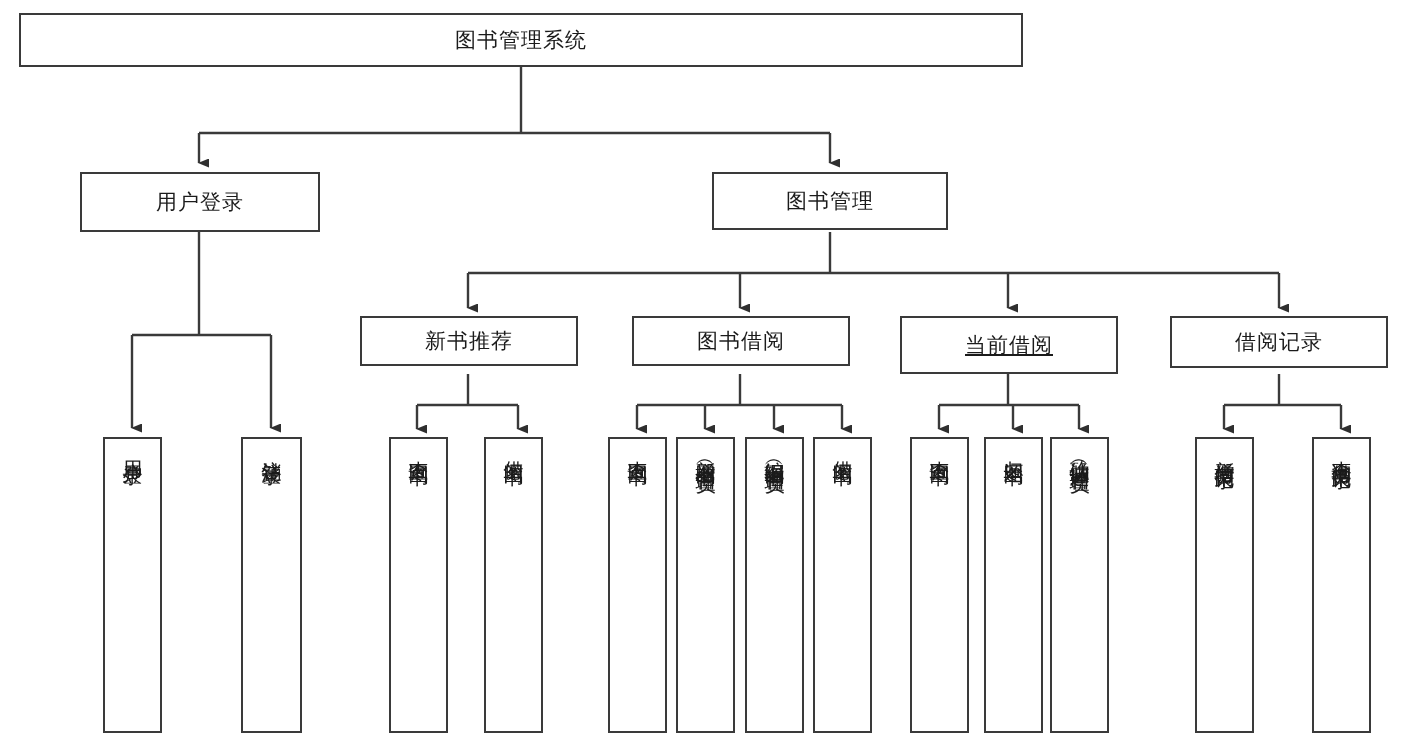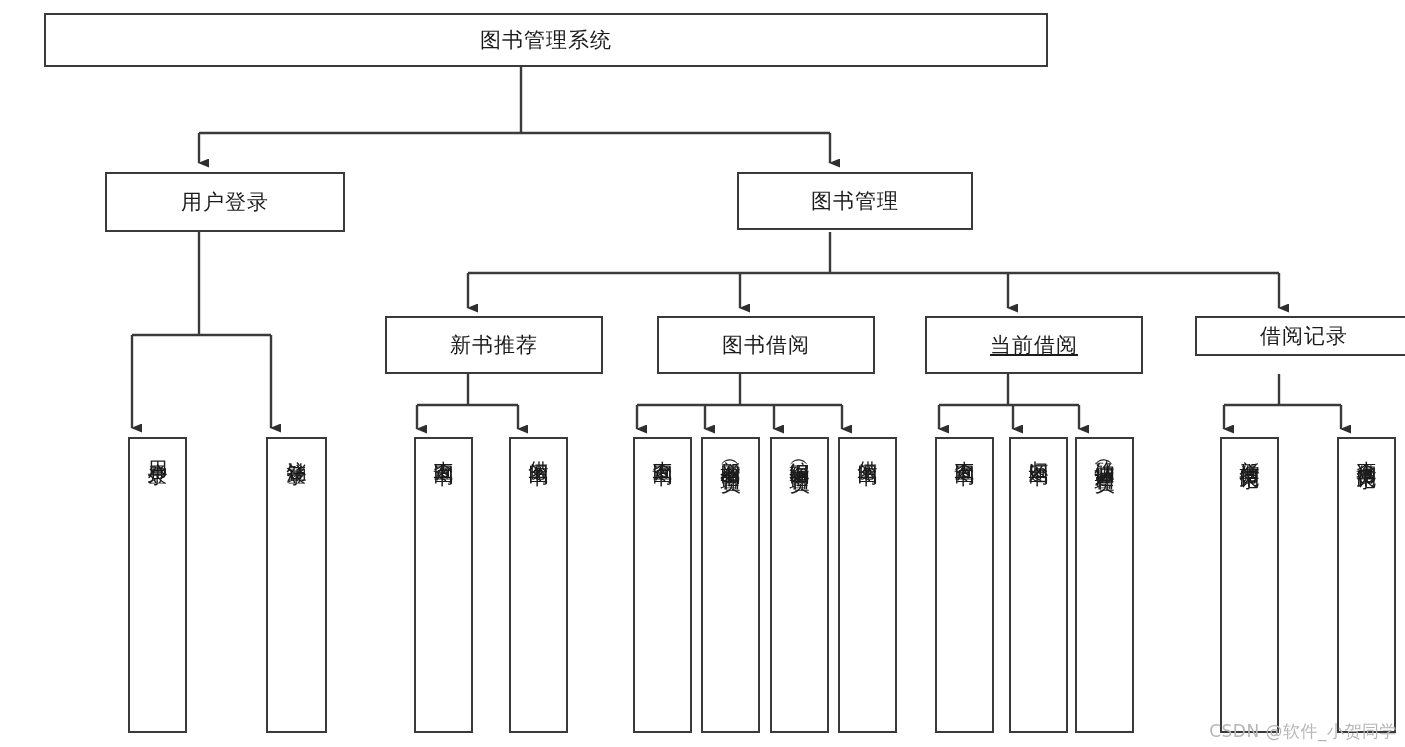--- a/index.html
+++ b/index.html
@@ -28,21 +28,20 @@
   }
   .node {
     position: absolute;
     box-sizing: border-box;
     background: #ffffff;
     border: 2px solid #3a3a3a;
     display: flex;
     align-items: center;
     justify-content: center;
     color: #1b1b1b;
-    margin-left: 25px;
   }
   .node.horizontal {
     writing-mode: horizontal-tb;
     font-size: 21px;
     letter-spacing: 1px;
   }
   .node.vertical {
     writing-mode: vertical-rl;
     text-orientation: upright;
     font-size: 20px;
@@ -133,33 +132,33 @@
   </div>
 
   <div class="node horizontal" style="left:80px; top:172px; width:240px; height:60px;">
     <span class="node-label">用户登录</span>
   </div>
 
   <div class="node horizontal" style="left:712px; top:172px; width:236px; height:58px;">
     <span class="node-label">图书管理</span>
   </div>
 
-  <div class="node horizontal" style="left:360px; top:316px; width:218px; height:58px;">
+  <div class="node horizontal" style="left:360px; top:316px; width:218px; height:50px;">
     <span class="node-label">新书推荐</span>
   </div>
 
-  <div class="node horizontal" style="left:632px; top:316px; width:218px; height:58px;font-family:Liberation Mono, monospace;">
+  <div class="node horizontal" style="left:632px; top:316px; width:218px; height:50px;font-family:Liberation Mono, monospace;">
     <span class="node-label">图书借阅</span>
   </div>
 
   <div class="node horizontal" style="left:900px; top:316px; width:218px; height:58px;text-decoration:underline;">
     <span class="node-label">当前借阅</span>
   </div>
 
-  <div class="node horizontal" style="left:1170px; top:316px; width:218px; height:40px;">
+  <div class="node horizontal" style="left:1170px; top:316px; width:218px; height:52px;">
     <span class="node-label">借阅记录</span>
   </div>
 
   <div class="node vertical" style="left:103px; top:437px; width:59px; height:296px;">
     <span class="node-label">用户登录</span>
   </div>
 
   <div class="node vertical" style="left:241px; top:437px; width:61px; height:296px;">
     <span class="node-label">注销登录</span>
   </div>
@@ -201,15 +200,14 @@
   </div>
 
   <div class="node vertical" style="left:1195px; top:437px; width:59px; height:296px;">
     <span class="node-label">新增借阅记录</span>
   </div>
 
   <div class="node vertical" style="left:1312px; top:437px; width:59px; height:296px;">
     <span class="node-label">查询借阅记录</span>
   </div>
 
-  <div class="watermark">CSDN @软件_小贺同学</div>
 
 </div>
 
 </body></html>

